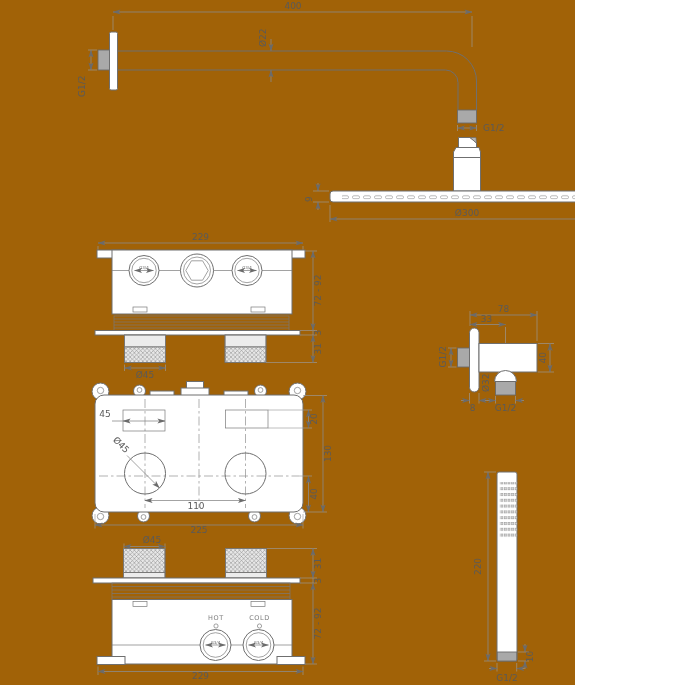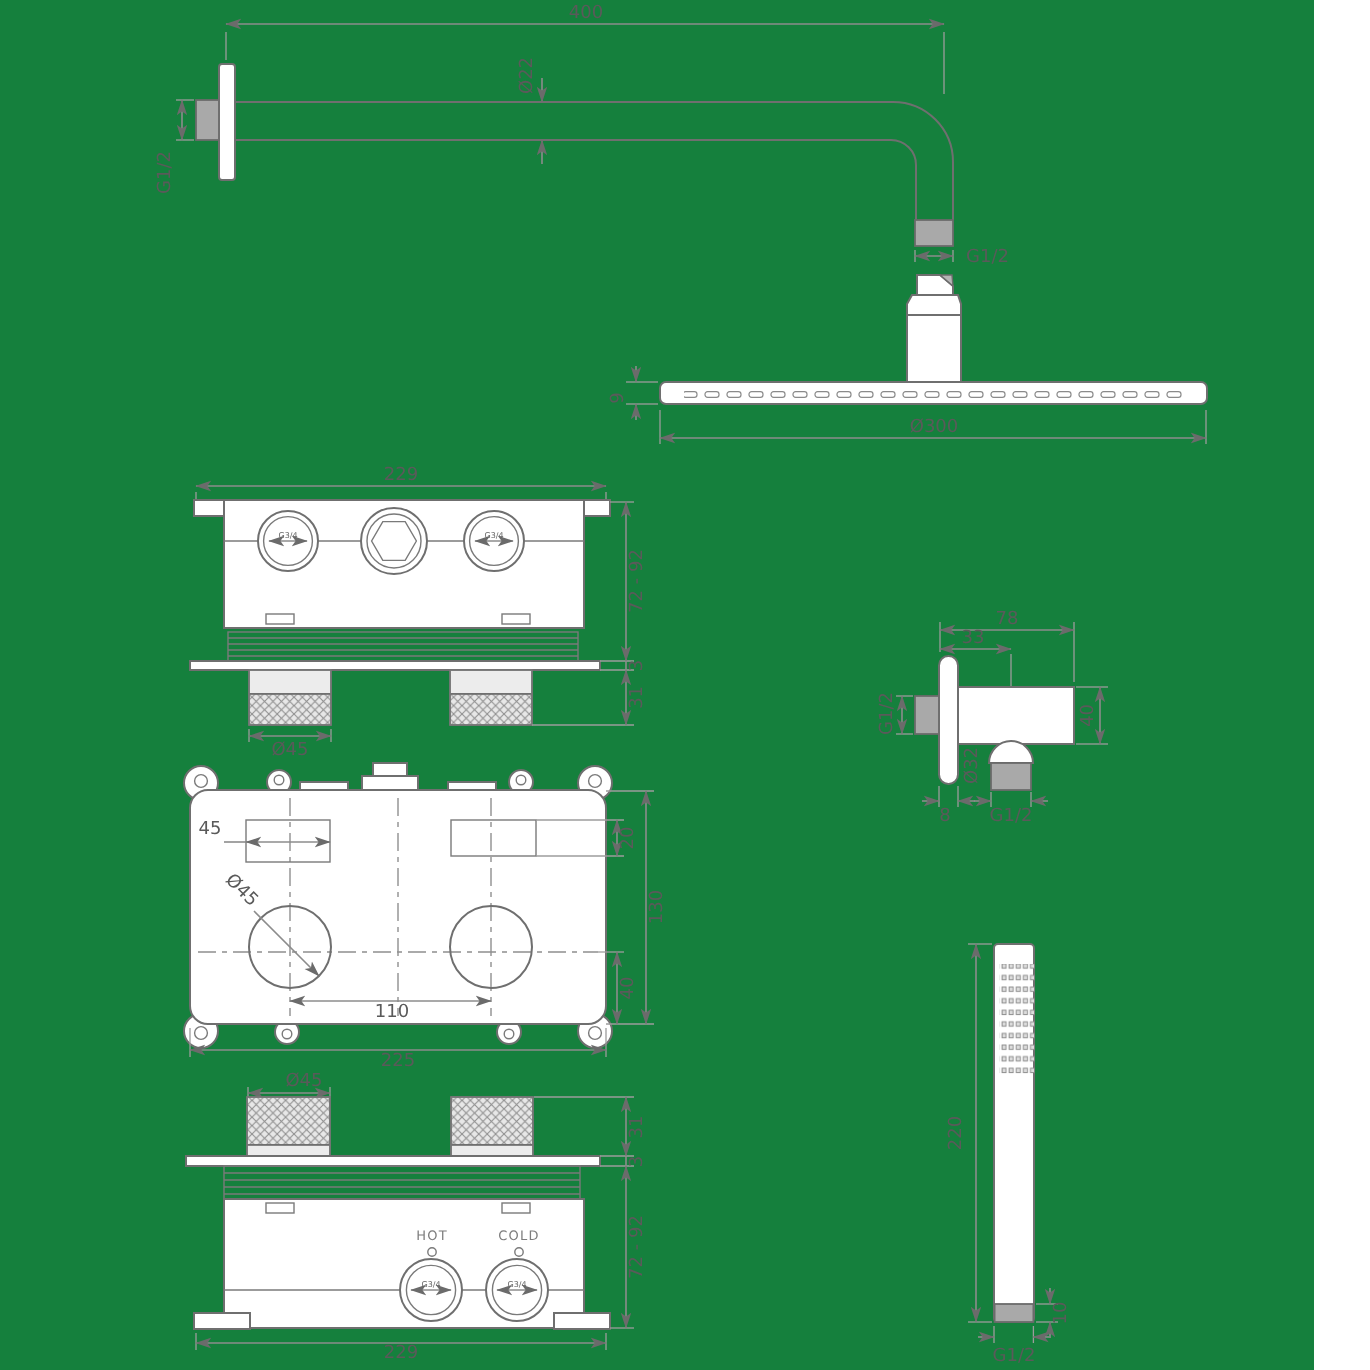--- a/index.html
+++ b/index.html
@@ -1,16 +1,16 @@
 <!DOCTYPE html>
 <html><head>
 <meta charset="utf-8">
 <style>
   html,body{margin:0;padding:0;background:#fff;}
-  #stage{width:657px;height:685px;position:relative;background:#15803d;overflow:hidden;}
+  #stage{width:575px;height:685px;position:relative;background:#a16207;overflow:hidden;}
   svg{display:block;}
   text{font-family:"DejaVu Sans","Liberation Sans",sans-serif;fill:#5a5a5a;font-size:9px;}
   .ln{stroke:#6f6f6f;fill:none;stroke-width:1;}
   .lnf{stroke:#6f6f6f;fill:#fff;stroke-width:1;}
   .thin{stroke:#7a7a7a;fill:none;stroke-width:.7;}
   .dim{stroke:#8c8c8c;fill:none;stroke-width:.8;}
   .ext{stroke:#9c9c9c;fill:none;stroke-width:.65;}
   .dashed{stroke:#8f8f8f;fill:none;stroke-width:.7;stroke-dasharray:9 3 2.5 3;}
   .gray{fill:#a9a9a9;stroke:#6b6b6b;stroke-width:.9;}
   .light{fill:#ececec;stroke:#6b6b6b;stroke-width:.8;}

